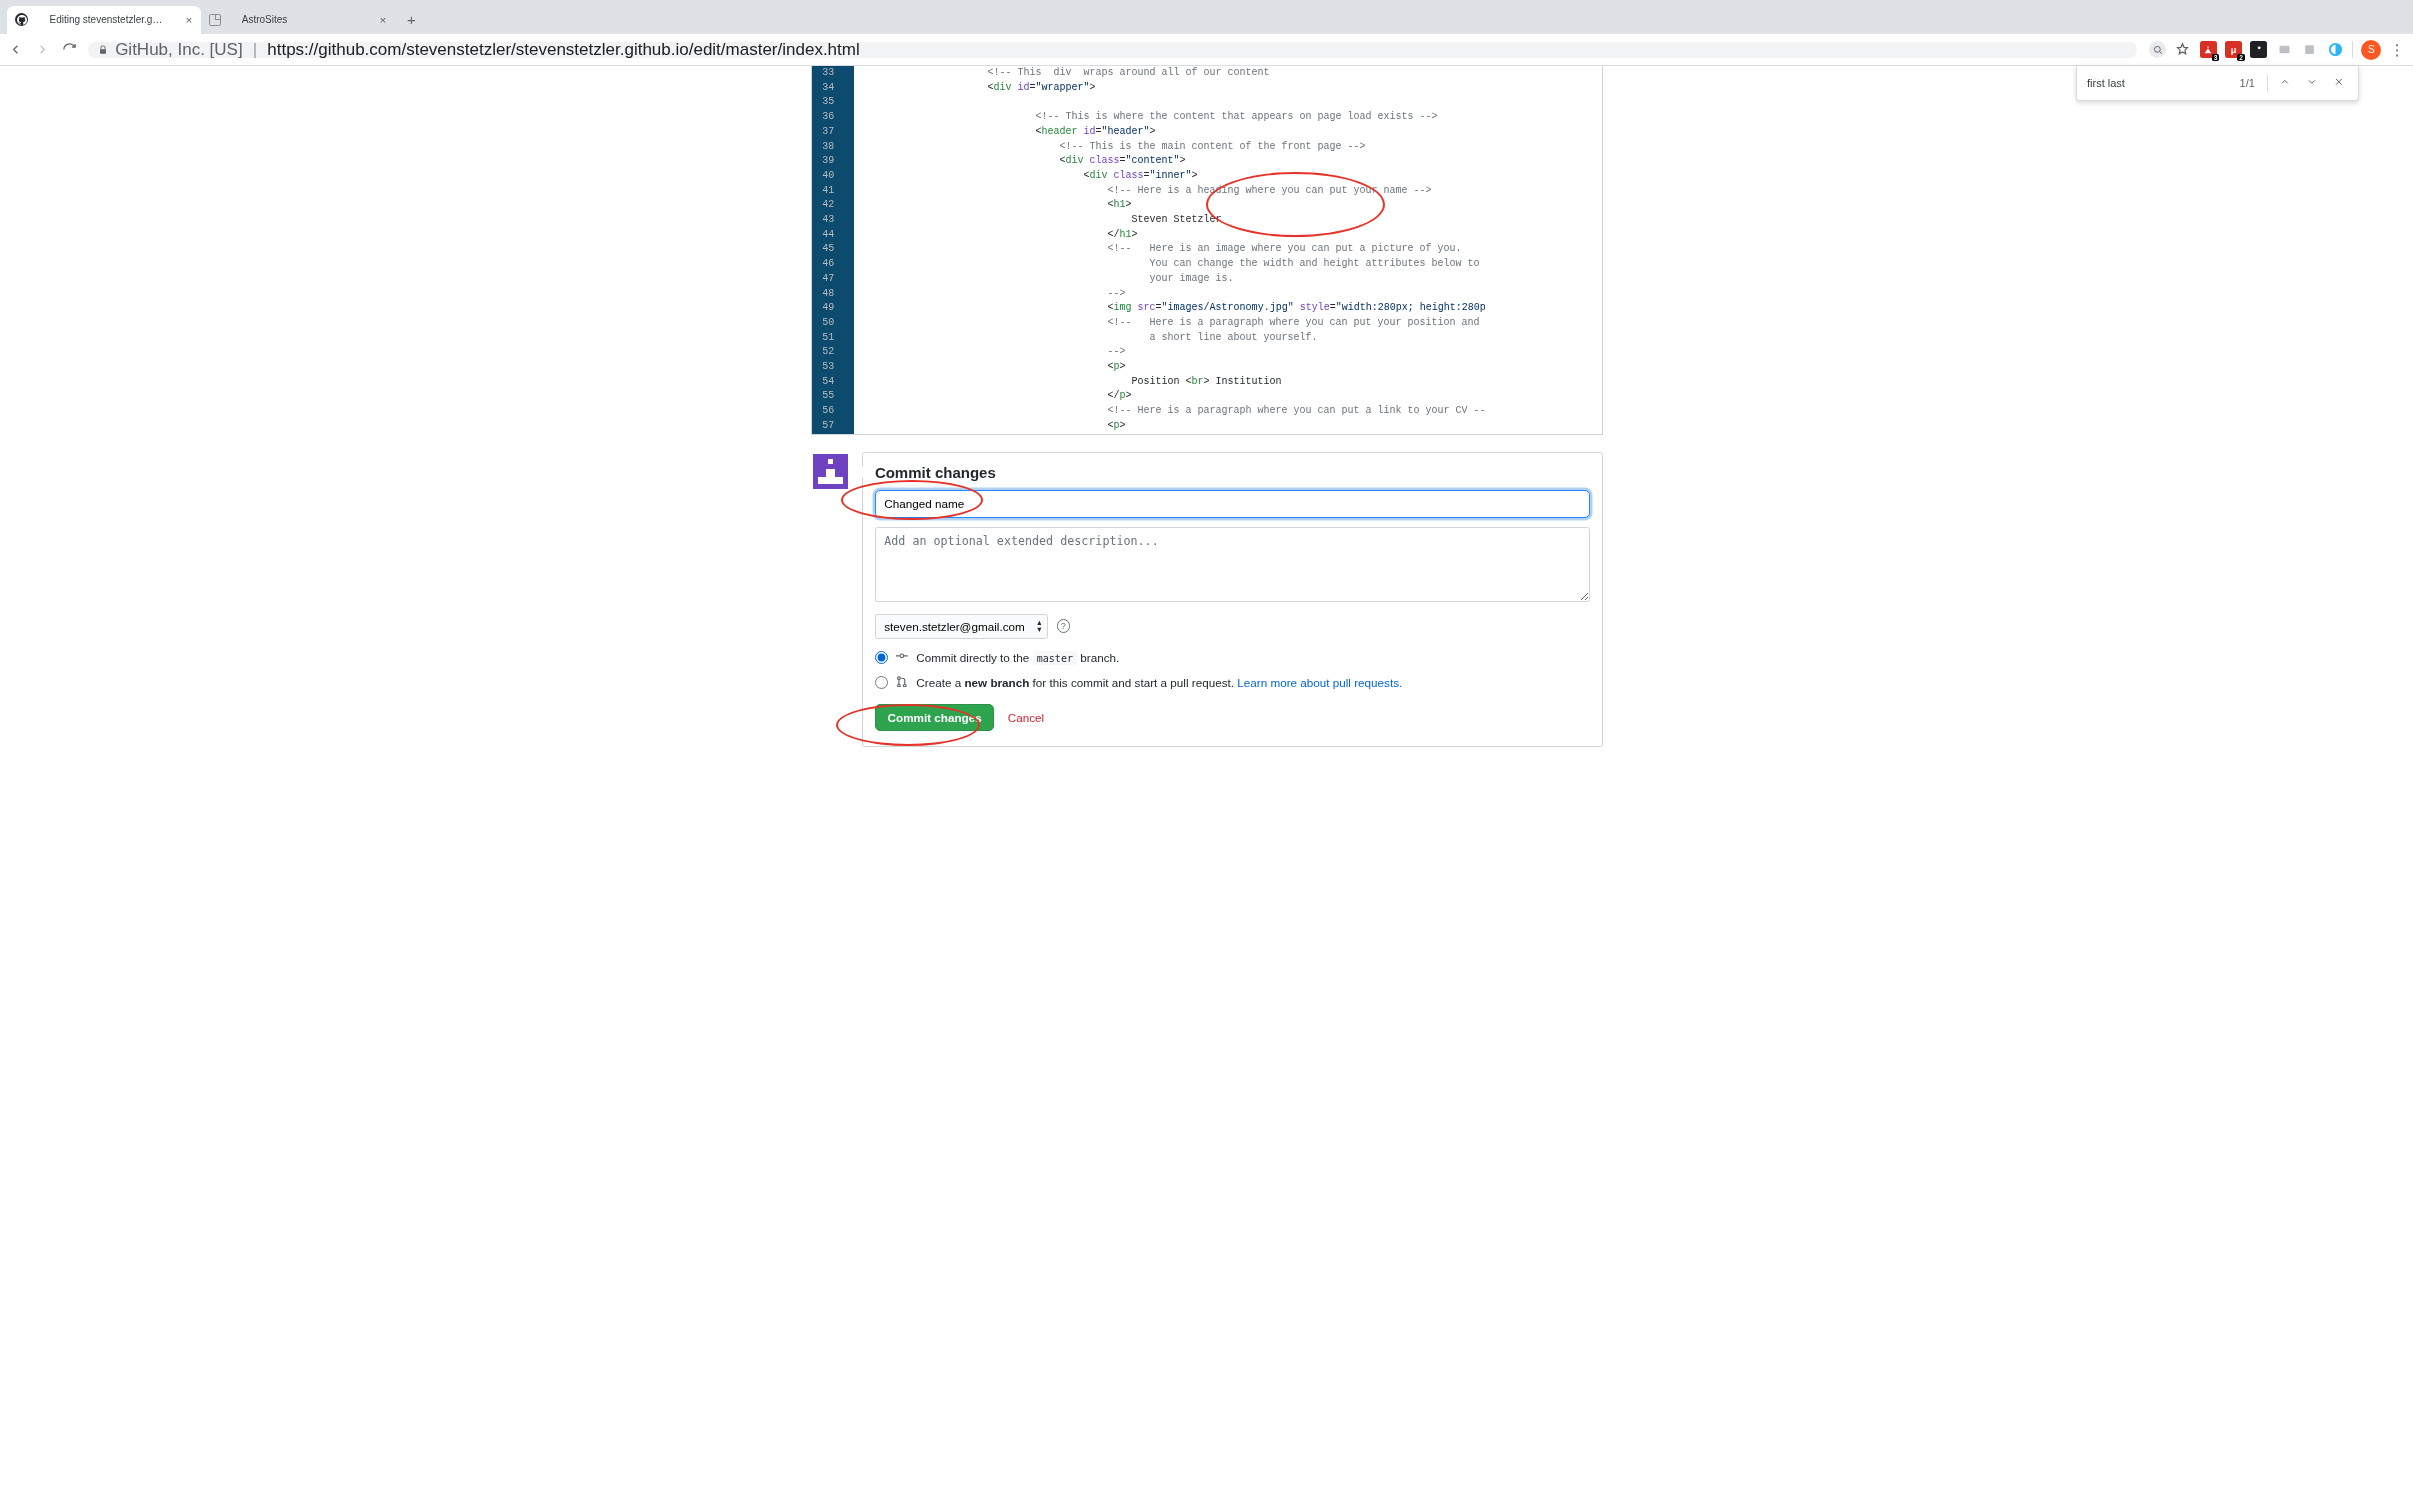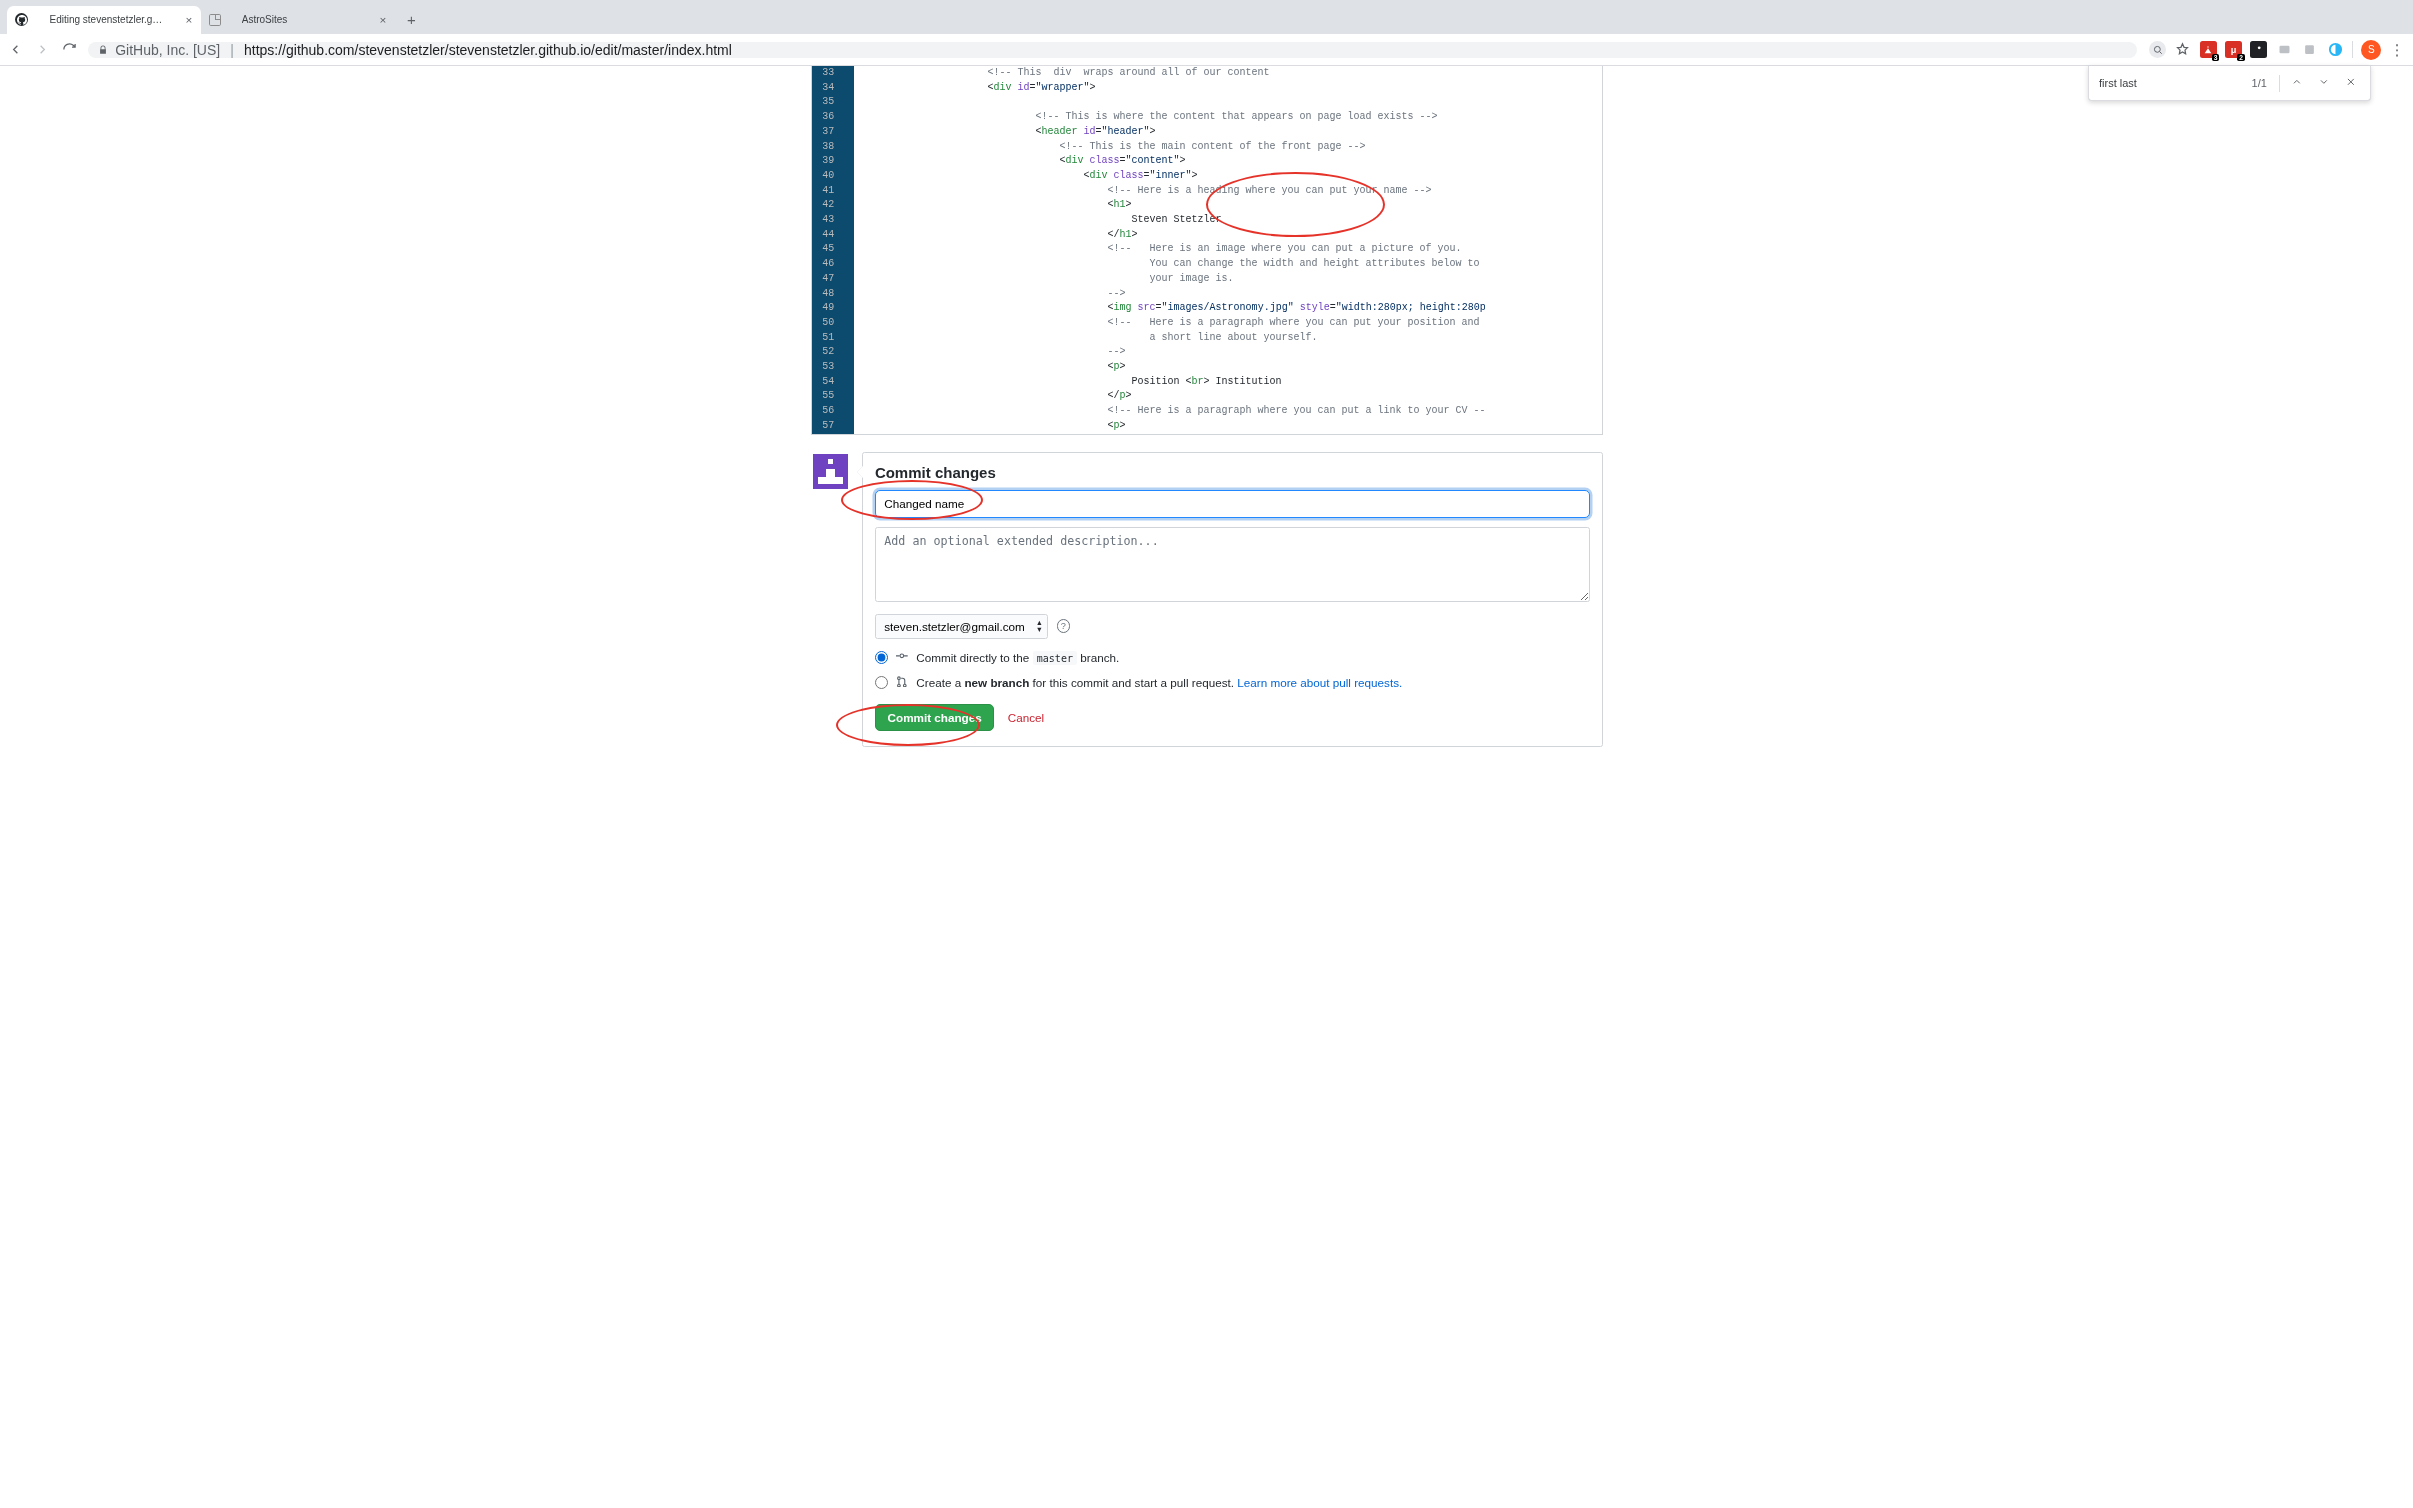--- a/index.html
+++ b/index.html
@@ -62,21 +62,21 @@
   .chrome-toolbar .nav-ico { width:15px; color:#5f6368; display:flex; align-items:center; justify-content:center; }
   .nav-ico.disabled { color:#bdc1c6; }
   .omnibox {
     flex: 1;
     height: 16px;
     background: #f1f3f4;
     border-radius: 11.7px;
     display: flex;
     align-items: center;
     padding: 0 10px;
-    font-size: 14px;
+    font-size: 17px;
     color: #202124;
     gap: 6.7px;
   }
   .omnibox .origin { color:#5f6368; }
   .omnibox .divider { color:#9aa0a6; margin:0 3.4px; }
   .toolbar-right { display:flex; align-items:center; gap:8.4px; }
   .ext-ico {
     width:17px;height:17px;display:flex;align-items:center;justify-content:center;
     font-size:9.2px;font-weight:bold;position:relative;
   }
@@ -119,21 +119,21 @@
   .c-comment, .c-comment * { color:#6a737d !important; }
   .c-tag { color:#22863a; }
   .c-attr { color:#6f42c1; }
   .c-str { color:#032f62; }
   .c-punc{ color:#24292e; }
 
   
   .find-bar {
     position: absolute;
     top: 0;
-    right: 42px;
+    right: 54px;
     width: 283px;
     height: 35px;
     background: #fff;
     border: 0.8px solid #dadce0;
     border-top: none;
     border-radius: 0 0 3.4px 3.4px;
     box-shadow: 0 1.7px 5px rgba(0,0,0,.15);
     display: flex;
     align-items: center;
     padding: 0 10px;

